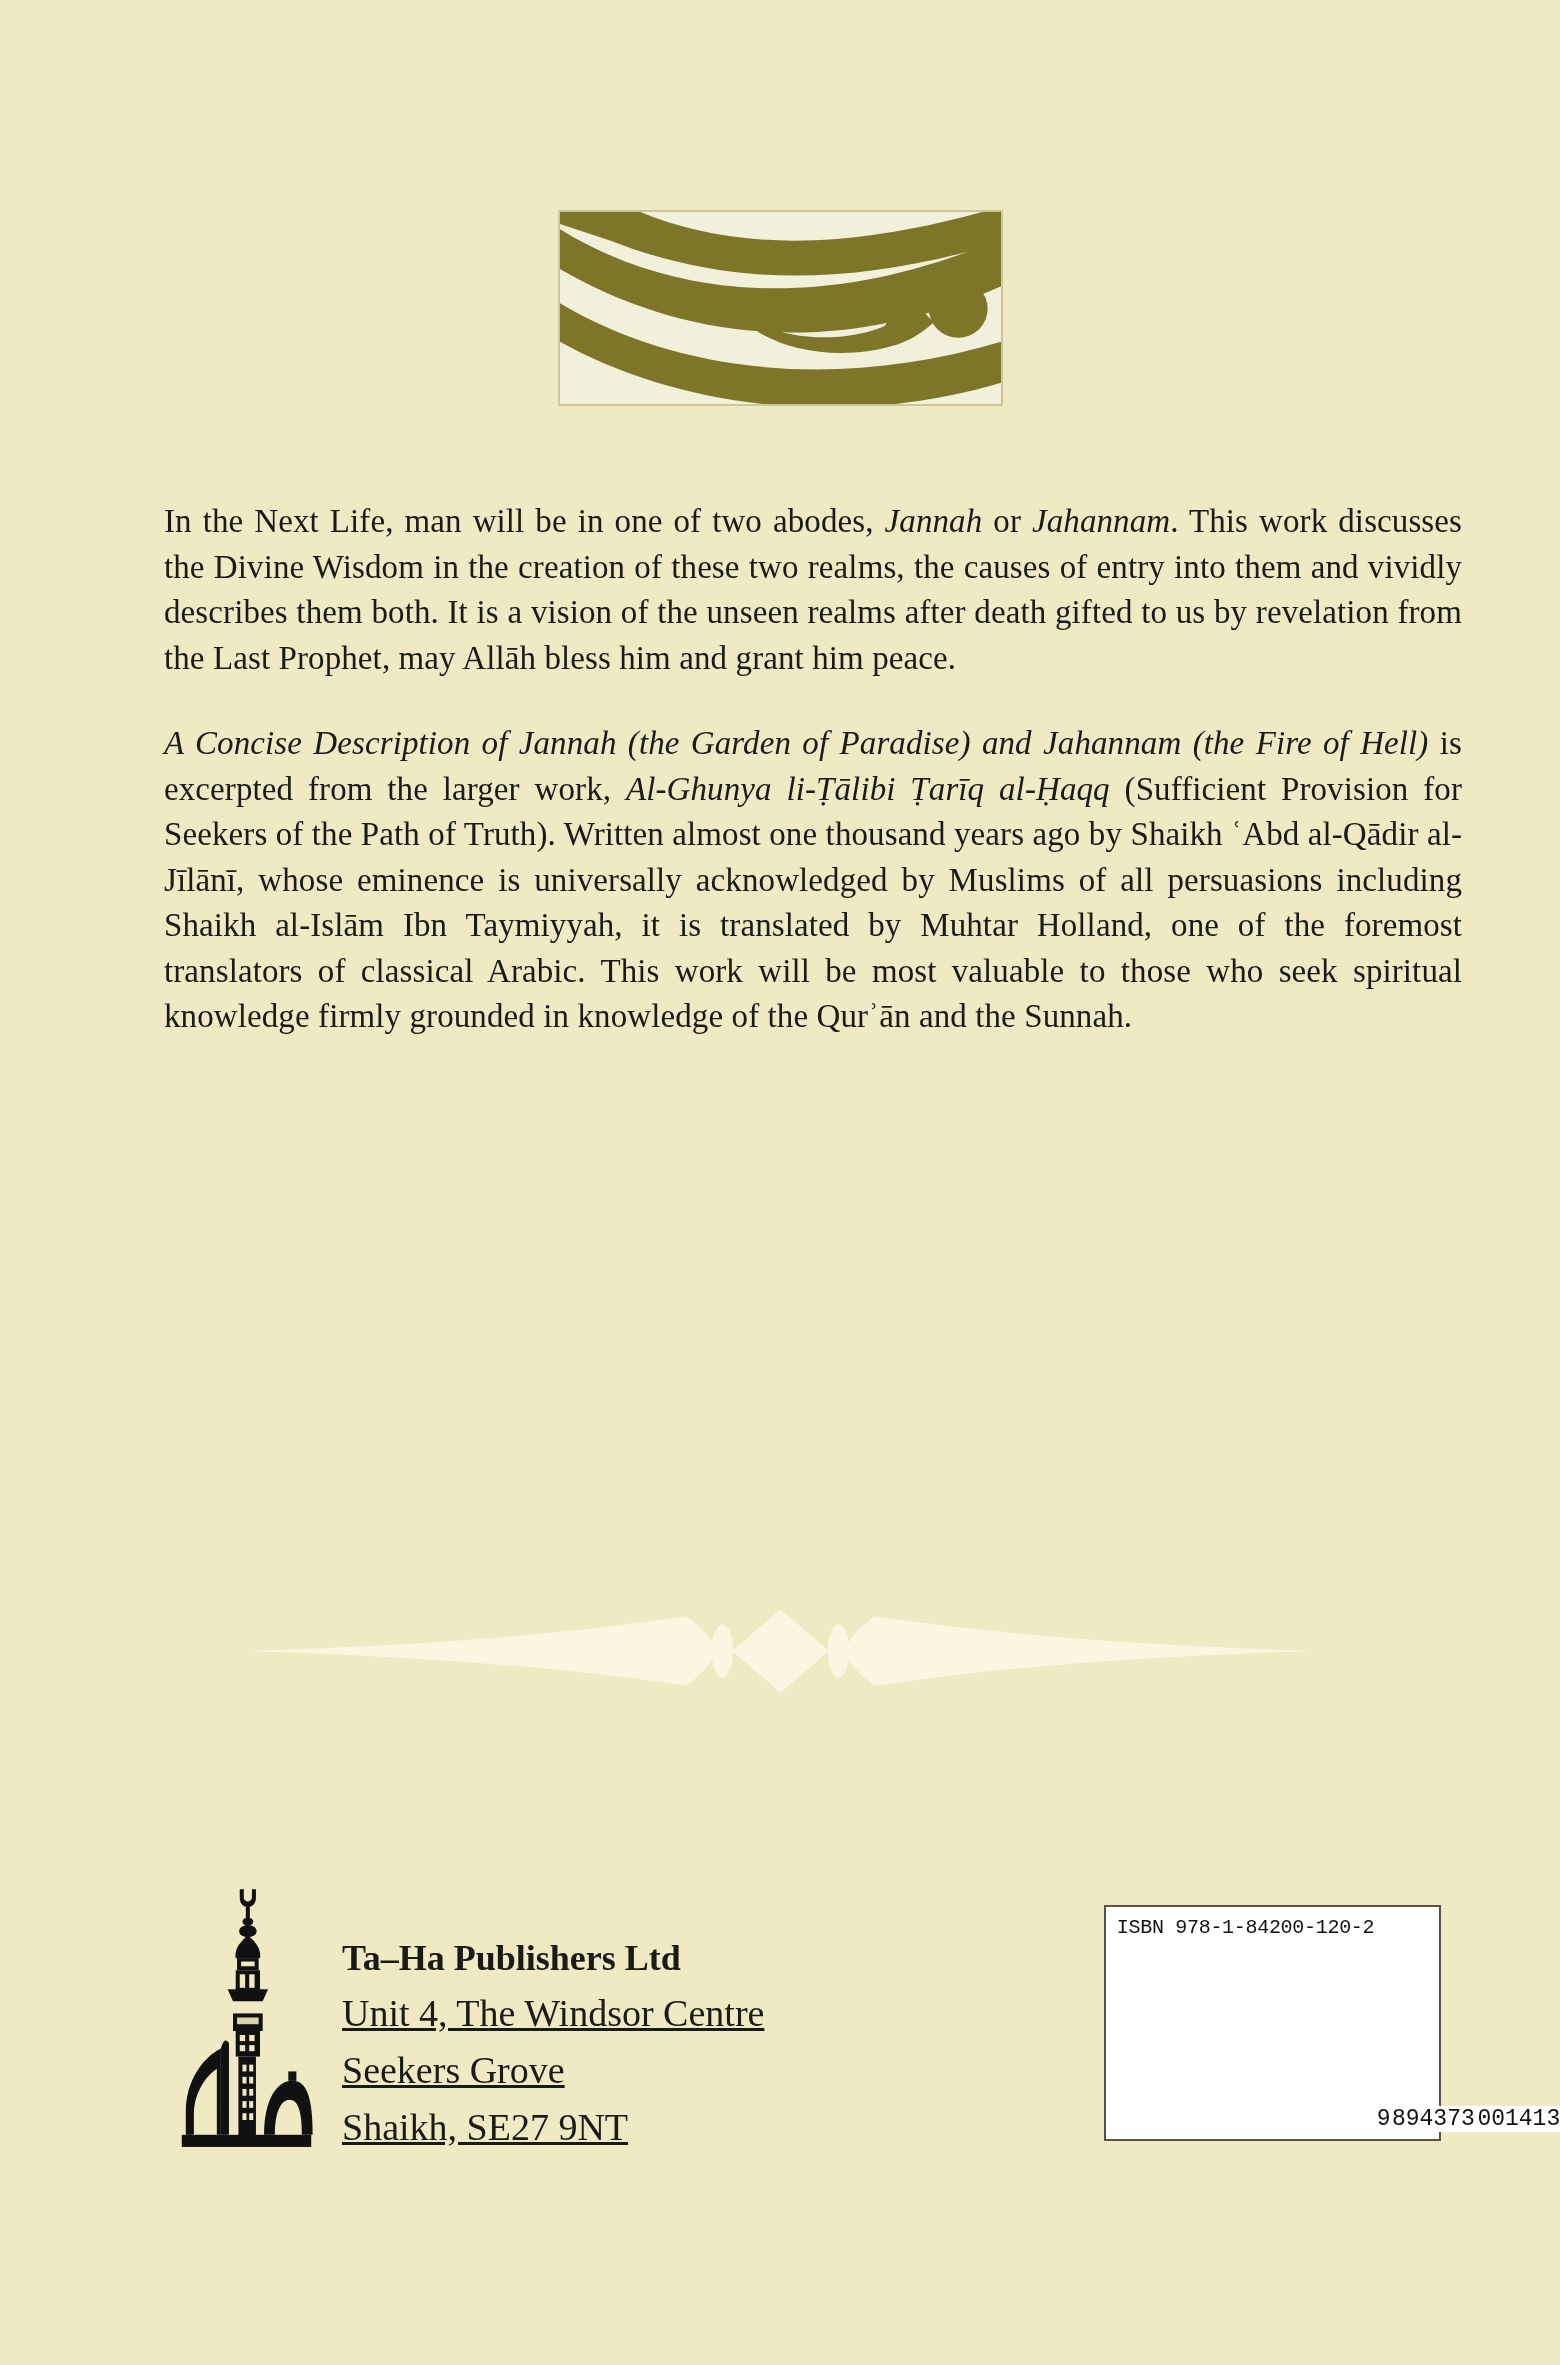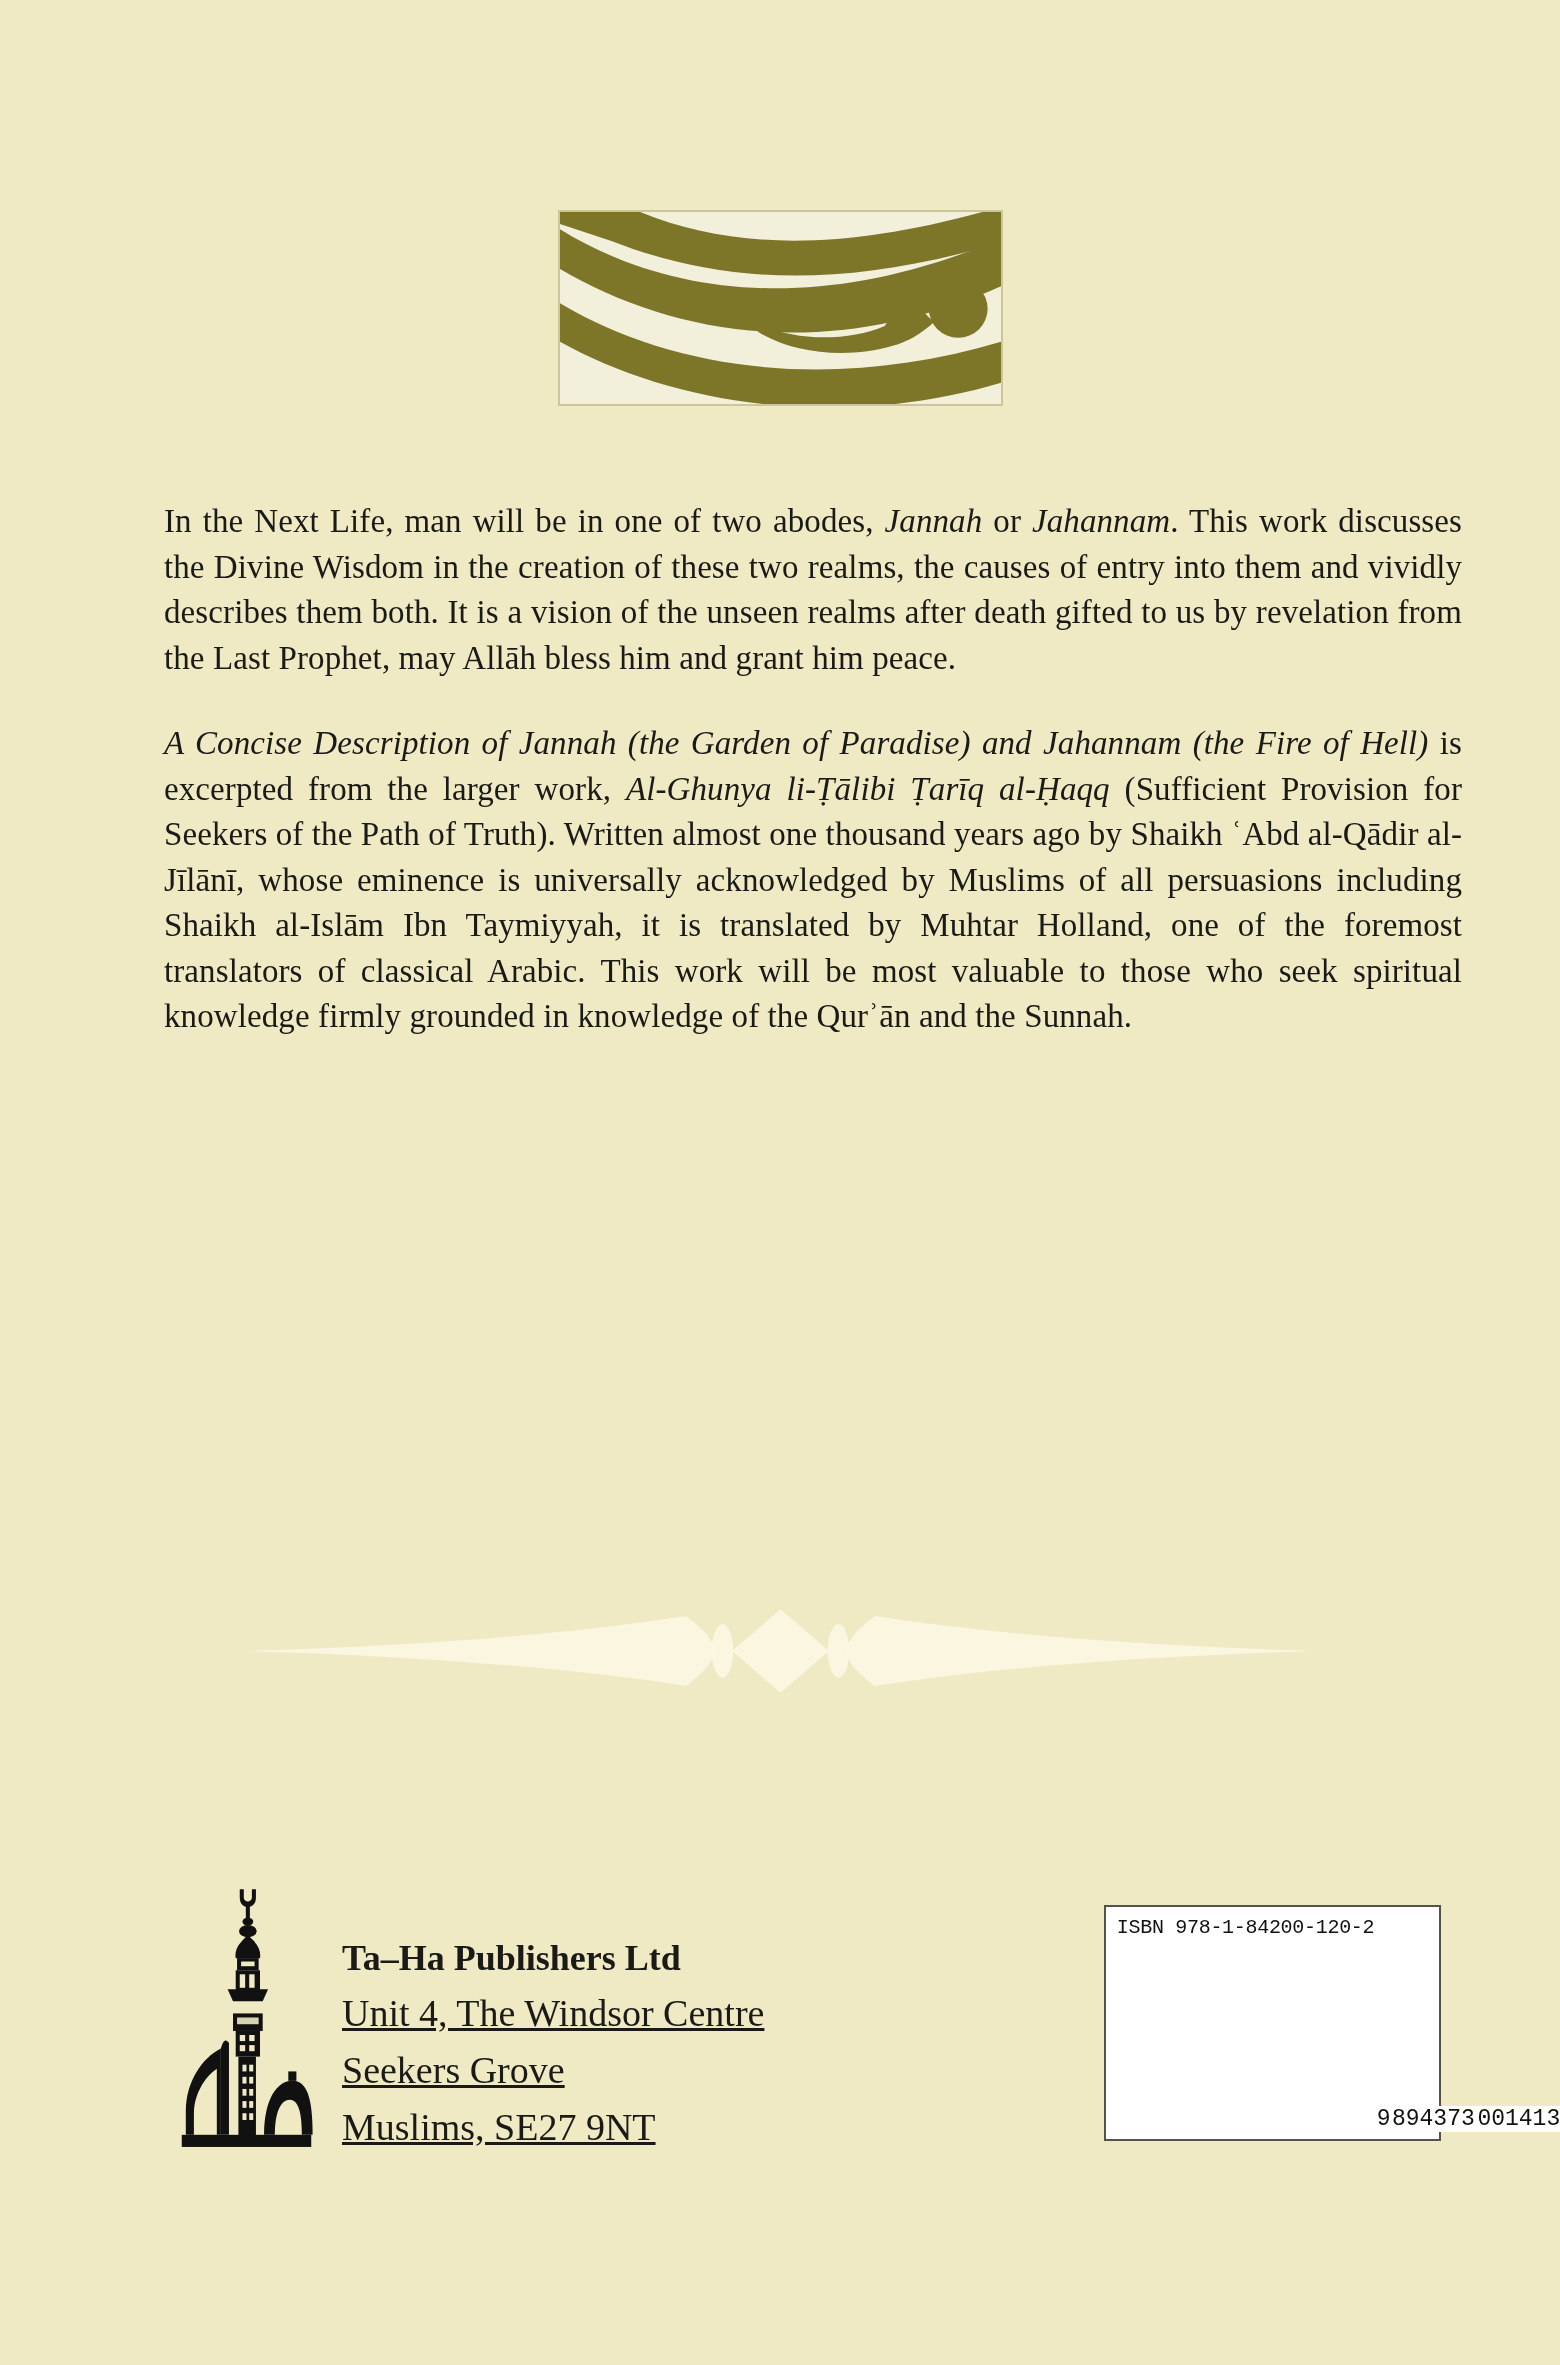--- a/index.html
+++ b/index.html
@@ -266,21 +266,21 @@
 
           <path d="M90,2 L96,2 L96,14 C96,18 100,20 102,20 C104,20 108,18 108,14 L108,2 L114,2 L114,14 C114,24 108,28 102,28 C96,28 90,24 90,14 Z"></path>
         </g>
       </svg>
     </div>
 
     <div class="pub-lines">
       <div class="pub-name">Ta–Ha Publishers Ltd</div>
       <div class="pub-line">Unit 4, The Windsor Centre</div>
       <div class="pub-line">Seekers Grove</div>
-      <div class="pub-line">Muslims, SE27 9NT</div>
+      <div class="pub-line">Shaikh, SE27 9NT</div>
     </div>
 
   </div>
 
   <div class="barcode-box">
     <div class="isbn-text">ISBN  978-1-84200-120-2</div>
 
     <div class="barcode-bars">
       <svg viewBox="0 0 460 250" preserveAspectRatio="none">
         <g fill="#000000" id="bars">

